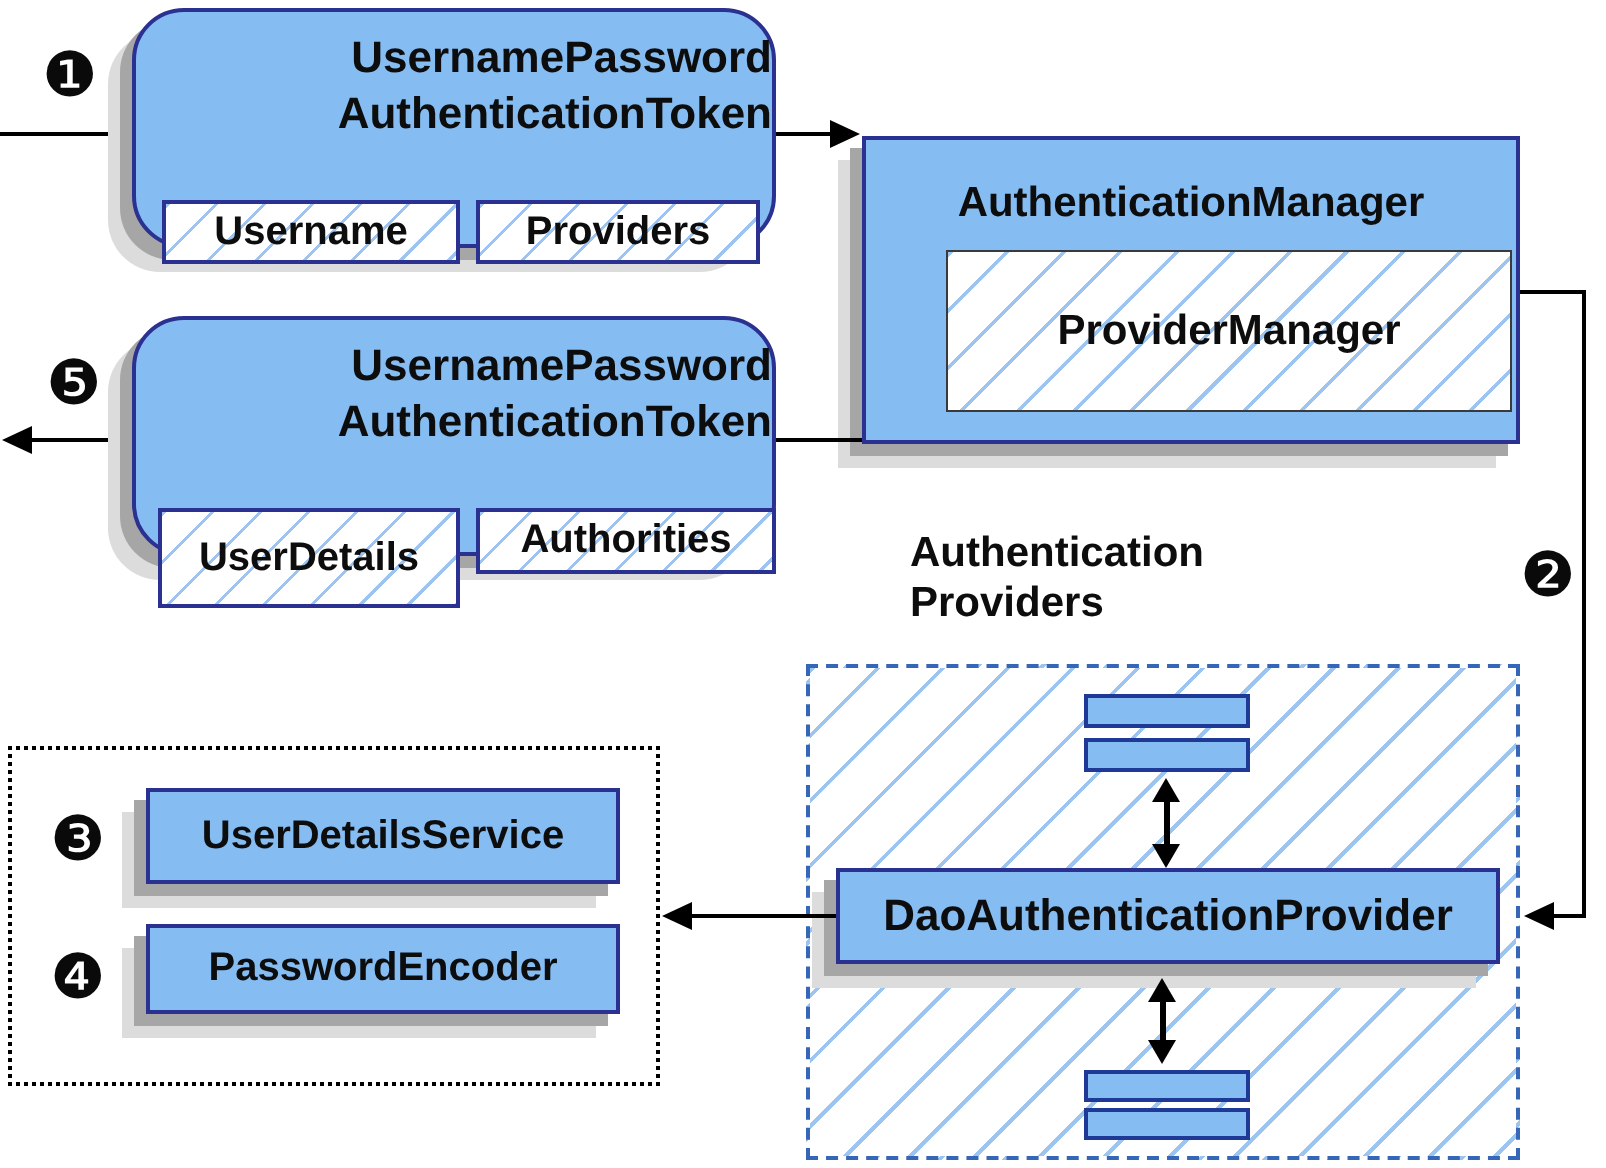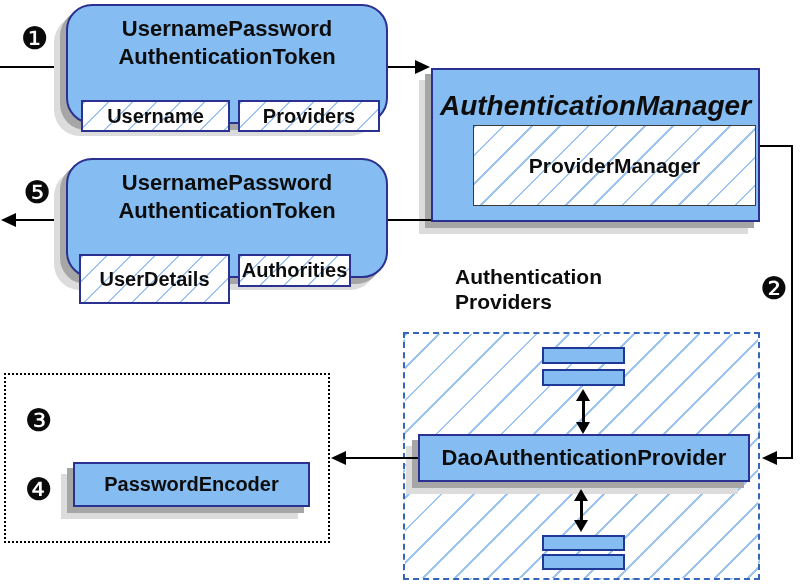--- a/index.html
+++ b/index.html
@@ -7,22 +7,22 @@
     position:relative;width:803px;height:584px;background:#ffffff;overflow:hidden;
     font-family:"Liberation Sans","DejaVu Sans",sans-serif;color:#0d0d0d;
   }
   .abs{position:absolute;}
   
   .bluebox{
     background:#85bcf2;border:2px solid #2b3190;box-sizing:border-box;
   }
   .shadowed{box-shadow:-6px 6px 0 #a6a6a6,-12px 12px 0 #dcdcdc;}
   .rounded{border-radius:26px;}
-  .boxtitle{font-weight:bold;font-size:22px;line-height:28px;text-align:center;width:100%;}
-  .rect-title{font-weight:bold;font-size:28px;text-align:center;width:100%;font-style:italic;}
+  .boxtitle{font-weight:bold;font-size:22px;line-height:28px;text-align:right;width:100%;}
+  .rect-title{font-weight:bold;font-size:21px;text-align:center;width:100%;}
   
   .hatchbox{
     background-color:#ffffff;
     background-image:repeating-linear-gradient(135deg,rgba(140,186,238,0.85) 0 1.6px,transparent 1.6px 17px);
     border:2px solid #2b3190;box-sizing:border-box;
     font-weight:bold;font-size:20px;text-align:center;
     display:flex;align-items:center;justify-content:center;margin-top:18px;
   }
   .provider-inner{
     background-color:#ffffff;
@@ -80,21 +80,21 @@
   <div class="abs line" style="left:13px;top:219px;width:53px;height:2px;"></div>
   <div class="abs tri tri-left" style="left:1px;top:213px;"></div>
   <div class="abs badge" style="left:23px;top:177px;">❺</div>
 
   <div class="abs bluebox rounded shadowed" style="left:66px;top:158px;width:322px;height:120px;">
     <div class="abs boxtitle" style="top:9px;left:0;">
       <div>UsernamePassword</div>
       <div>AuthenticationToken</div>
     </div>
     <div class="abs hatchbox" style="left:11px;top:76px;width:151px;height:50px;">UserDetails</div>
-    <div class="abs hatchbox" style="left:170px;top:76px;width:113px;height:33px;">Authorities</div>
+    <div class="abs hatchbox" style="left:170px;top:76px;width:150px;height:33px;">Authorities</div>
   </div>
 
   <div class="abs centerlabel" style="left:455px;top:264px;width:250px;">
     <div>Authentication</div>
     <div>Providers</div>
   </div>
 
   <div class="abs dashedbox" style="left:403px;top:332px;width:357px;height:248px;"></div>
 
   <div class="abs smallbar" style="left:542px;top:347px;width:83px;height:17px;"></div>
@@ -112,17 +112,18 @@
 
   <div class="abs smallbar" style="left:542px;top:535px;width:83px;height:16px;"></div>
   <div class="abs smallbar" style="left:542px;top:554px;width:83px;height:16px;"></div>
 
   <div class="abs line" style="left:345px;top:457px;width:73px;height:2px;"></div>
   <div class="abs tri tri-left" style="left:331px;top:451px;"></div>
 
   <div class="abs dottedbox" style="left:4px;top:373px;width:326px;height:170px;"></div>
 
   <div class="abs badge" style="left:25px;top:405px;">❸</div>
+  <div class="abs bluebox shadowed" style="left:73px;top:394px;width:237px;height:48px;display:flex;align-items:center;justify-content:center;font-weight:bold;font-size:20px;">UserDetailsService</div>
 
   <div class="abs badge" style="left:25px;top:474px;">❹</div>
   <div class="abs bluebox shadowed" style="left:73px;top:462px;width:237px;height:45px;display:flex;align-items:center;justify-content:center;font-weight:bold;font-size:20px;">PasswordEncoder</div>
 
 </div>
 
 </body></html>

